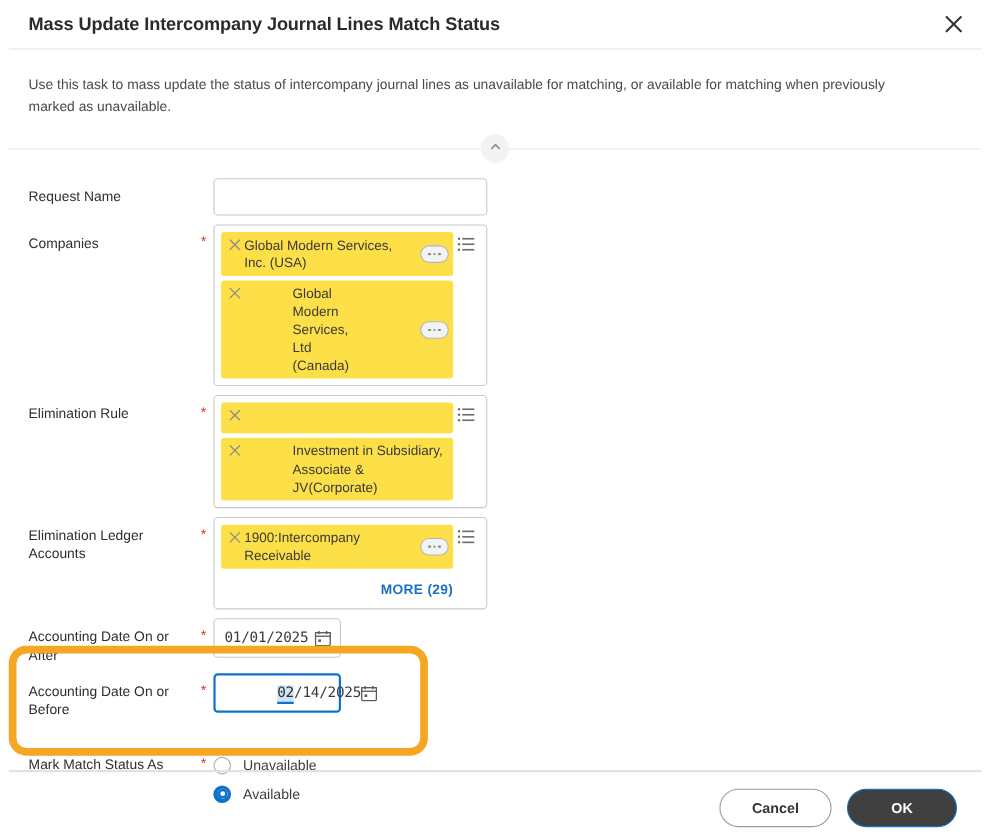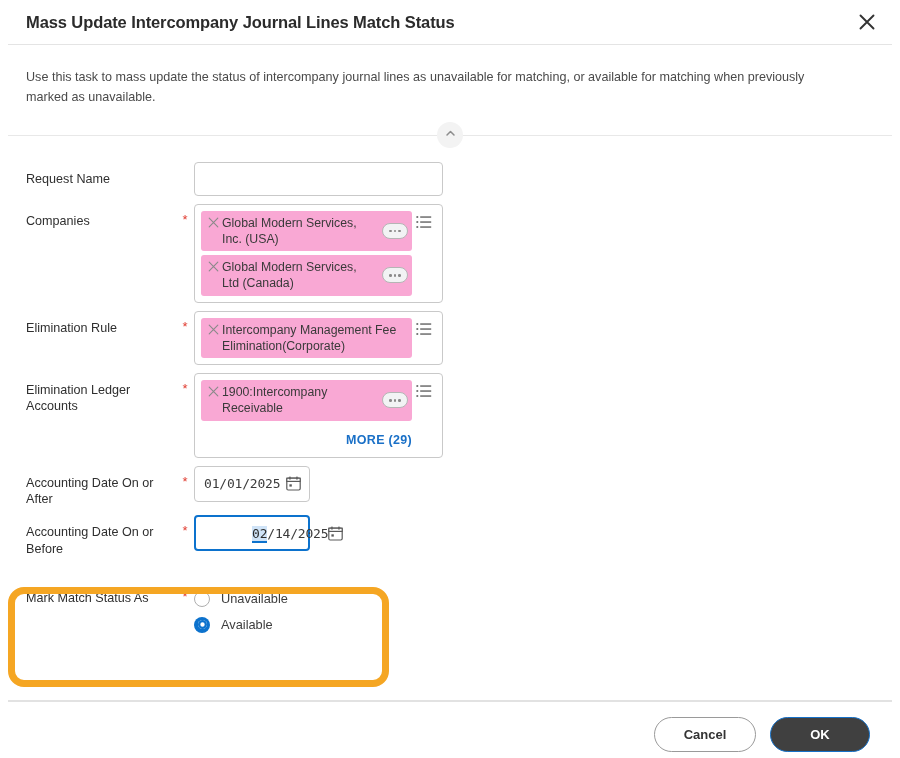--- a/index.html
+++ b/index.html
@@ -127,29 +127,29 @@
     width: 249px;
     border: 1px solid #c9c9c9;
     border-radius: 4px;
     background: #fff;
     padding: 6px 6px 6px 6px;
     display: flex;
     align-items: flex-start;
   }
   .chips { flex: 1; min-width: 0; }
   .chip {
-    background: #f9a8d4;
+    background: #fde047;
     border-radius: 3px;
     display: flex;
     align-items: center;
     padding: 4px 4px 4px 3px;
     margin-bottom: 4px;
     min-height: 28px;
   }
-  .chip:last-child { margin-bottom: 0; }
+  .chip:last-child { margin-bottom: 0; gap: 44px; }
   .chip-x {
     flex: 0 0 18px;
     display: flex; align-items: center; justify-content: center;
     cursor: pointer;
     align-self: flex-start;
     padding-top: 2px;
   }
   .chip-label {
     flex: 1;
     font-size: 12.3px;
@@ -412,23 +412,30 @@
     <div class="fctl">
       <div class="multisel">
         <div class="chips">
 
           <div class="chip">
             <span class="chip-x">
               <svg width="11" height="11" viewBox="0 0 11 11">
                 <path d="M1.2 1.2 L9.8 9.8 M9.8 1.2 L1.2 9.8" stroke="#8a8a8a" stroke-width="1.1" fill="none" stroke-linecap="round"></path>
               </svg>
             </span>
-            <span class="chip-label">Intercompany Management Fee Elimination(Corporate)</span>
           </div>
 
+          <div class="chip">
+            <span class="chip-x">
+              <svg width="11" height="11" viewBox="0 0 11 11">
+                <path d="M1.2 1.2 L9.8 9.8 M9.8 1.2 L1.2 9.8" stroke="#8a8a8a" stroke-width="1.1" fill="none" stroke-linecap="round"></path>
+              </svg>
+            </span>
+            <span class="chip-label">Investment in Subsidiary, Associate &amp; JV(Corporate)</span>
+          </div>
 
         </div>
         <span class="list-icon">
           <svg width="16" height="14" viewBox="0 0 16 14">
             <circle cx="1.3" cy="2" r="1.1" fill="#6e6e6e"></circle>
             <rect x="4.2" y="1.3" width="11" height="1.5" fill="#6e6e6e"></rect>
             <circle cx="1.3" cy="7" r="1.1" fill="#6e6e6e"></circle>
             <rect x="4.2" y="6.3" width="11" height="1.5" fill="#6e6e6e"></rect>
             <circle cx="1.3" cy="12" r="1.1" fill="#6e6e6e"></circle>
             <rect x="4.2" y="11.3" width="11" height="1.5" fill="#6e6e6e"></rect>

